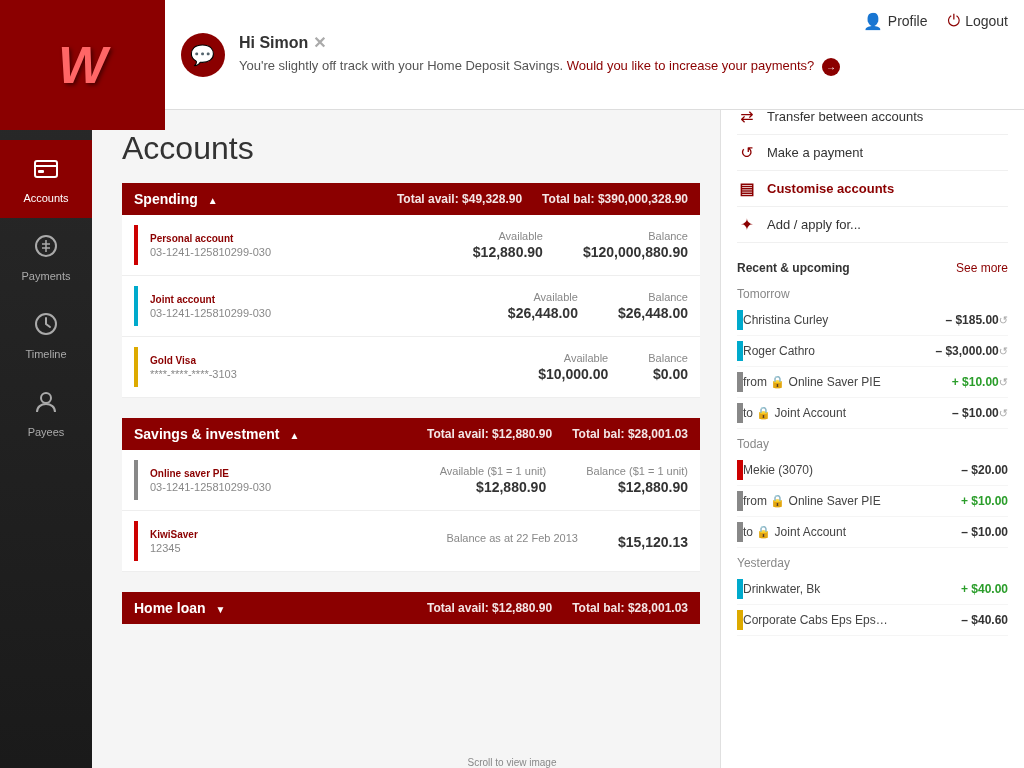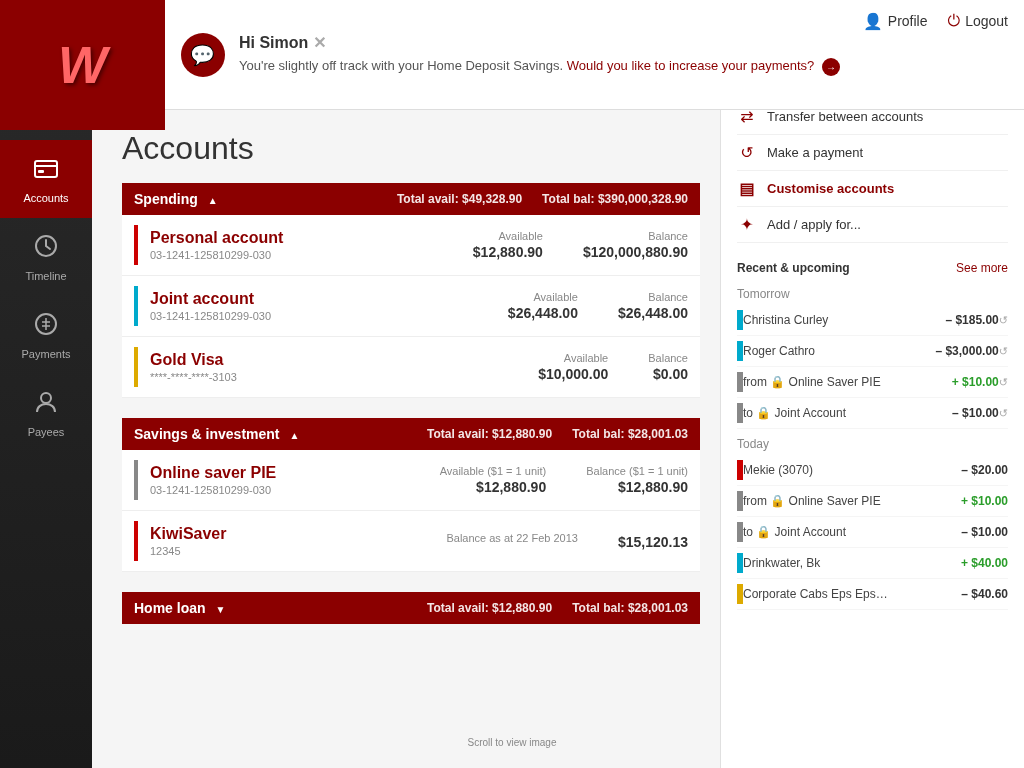--- a/index.html
+++ b/index.html
@@ -86,21 +86,21 @@
     .section-totals { font-size: 12px; display: flex; gap: 20px; }
     .section-totals span { color: rgba(255,255,255,0.9); }
 
     .account-row {
       background: white; border-bottom: 1px solid #eee;
       display: flex; align-items: center; padding: 10px 12px;
       cursor: pointer;
     }
     .account-color-bar { width: 4px; height: 40px; margin-right: 12px; flex-shrink: 0; }
     .account-info { flex: 1; }
-    .account-name { font-size: 16px; color: #8B0000; font-weight: bold; margin-bottom: 2px; }
+    .account-name { font-size: 10px; color: #8B0000; font-weight: bold; margin-bottom: 2px; }
     .account-number { font-size: 11px; color: #888; }
     .account-amounts { display: flex; gap: 40px; }
     .amount-col { text-align: right; }
     .amount-label { font-size: 11px; color: #888; margin-bottom: 2px; }
     .amount-value { font-size: 14px; font-weight: bold; color: #333; }
 
     
     #right-panel {
       position: absolute; left: 720px; top: 0; width: 304px; bottom: 0;
       background: white; padding: 16px; overflow-y: auto;
@@ -135,21 +135,21 @@
     .trans-icon { color: #aaa; font-size: 11px; }
 
     
     #bg-landscape {
       position: absolute; left: 92px; bottom: 0; width: 628px; height: 140px;
       background: linear-gradient(to bottom, #c8d8e0 0%, #a0b8c8 40%, #7090a8 100%);
       opacity: 0.6; overflow: hidden;
     }
 
     .scroll-hint {
-      position: absolute; bottom: 20px; left: 50%; transform: translateX(-50%);
+      position: absolute; bottom: 0; left: 50%; transform: translateX(-50%);
       font-size: 10px; color: #888;
     }
   </style>
 </head>
 <body>
 
 <div id="topbar">
   <a class="topbar-link">
     <span class="topbar-icon">👤</span>
     <span>Profile</span>
@@ -189,33 +189,33 @@
         <path d="M3 12h22" stroke="white" stroke-width="2"></path>
         <rect x="6" y="16" width="6" height="3" rx="1" fill="white"></rect>
       </svg>
     </span>
     <span>Accounts</span>
   </div>
   <div class="sidebar-item">
     <span class="sidebar-icon">
       <svg width="28" height="28" viewBox="0 0 28 28" fill="none">
         <circle cx="14" cy="14" r="10" stroke="#aaa" stroke-width="2" fill="none"></circle>
+        <path d="M14 8v12M10 12h8M10 16h8" stroke="#aaa" stroke-width="1.5"></path>
+      </svg>
+    </span>
+    <span>Payments</span>
+  </div>
+  <div class="sidebar-item">
+    <span class="sidebar-icon">
+      <svg width="28" height="28" viewBox="0 0 28 28" fill="none">
+        <circle cx="14" cy="14" r="10" stroke="#aaa" stroke-width="2" fill="none"></circle>
         <path d="M14 8v6l4 3" stroke="#aaa" stroke-width="2" stroke-linecap="round"></path>
       </svg>
     </span>
     <span>Timeline</span>
-  </div>
-  <div class="sidebar-item">
-    <span class="sidebar-icon">
-      <svg width="28" height="28" viewBox="0 0 28 28" fill="none">
-        <circle cx="14" cy="14" r="10" stroke="#aaa" stroke-width="2" fill="none"></circle>
-        <path d="M14 8v12M10 12h8M10 16h8" stroke="#aaa" stroke-width="1.5"></path>
-      </svg>
-    </span>
-    <span>Payments</span>
   </div>
   <div class="sidebar-item">
     <span class="sidebar-icon">
       <svg width="28" height="28" viewBox="0 0 28 28" fill="none">
         <circle cx="14" cy="10" r="5" stroke="#aaa" stroke-width="2" fill="none"></circle>
         <path d="M5 24c0-5 4-8 9-8s9 3 9 8" stroke="#aaa" stroke-width="2" fill="none"></path>
       </svg>
     </span>
     <span>Payees</span>
   </div>
@@ -448,20 +448,21 @@
     <div class="trans-color" style="background:#888888"></div>
     <span class="trans-name">from 🔒 Online Saver PIE</span>
     <span class="trans-amount positive">+ $10.00</span>
   </div>
   <div class="transaction-row">
     <div class="trans-color" style="background:#888888"></div>
     <span class="trans-name">to 🔒 Joint Account</span>
     <span class="trans-amount negative">– $10.00</span>
   </div>
 
+  <div class="date-label">Yesterday</div>
   <div class="transaction-row">
     <div class="trans-color" style="background:#00aacc"></div>
     <span class="trans-name">Drinkwater, Bk</span>
     <span class="trans-amount positive">+ $40.00</span>
   </div>
   <div class="transaction-row">
     <div class="trans-color" style="background:#ddaa00"></div>
     <span class="trans-name">Corporate Cabs Eps Eps…</span>
     <span class="trans-amount negative">– $40.60</span>
   </div>

